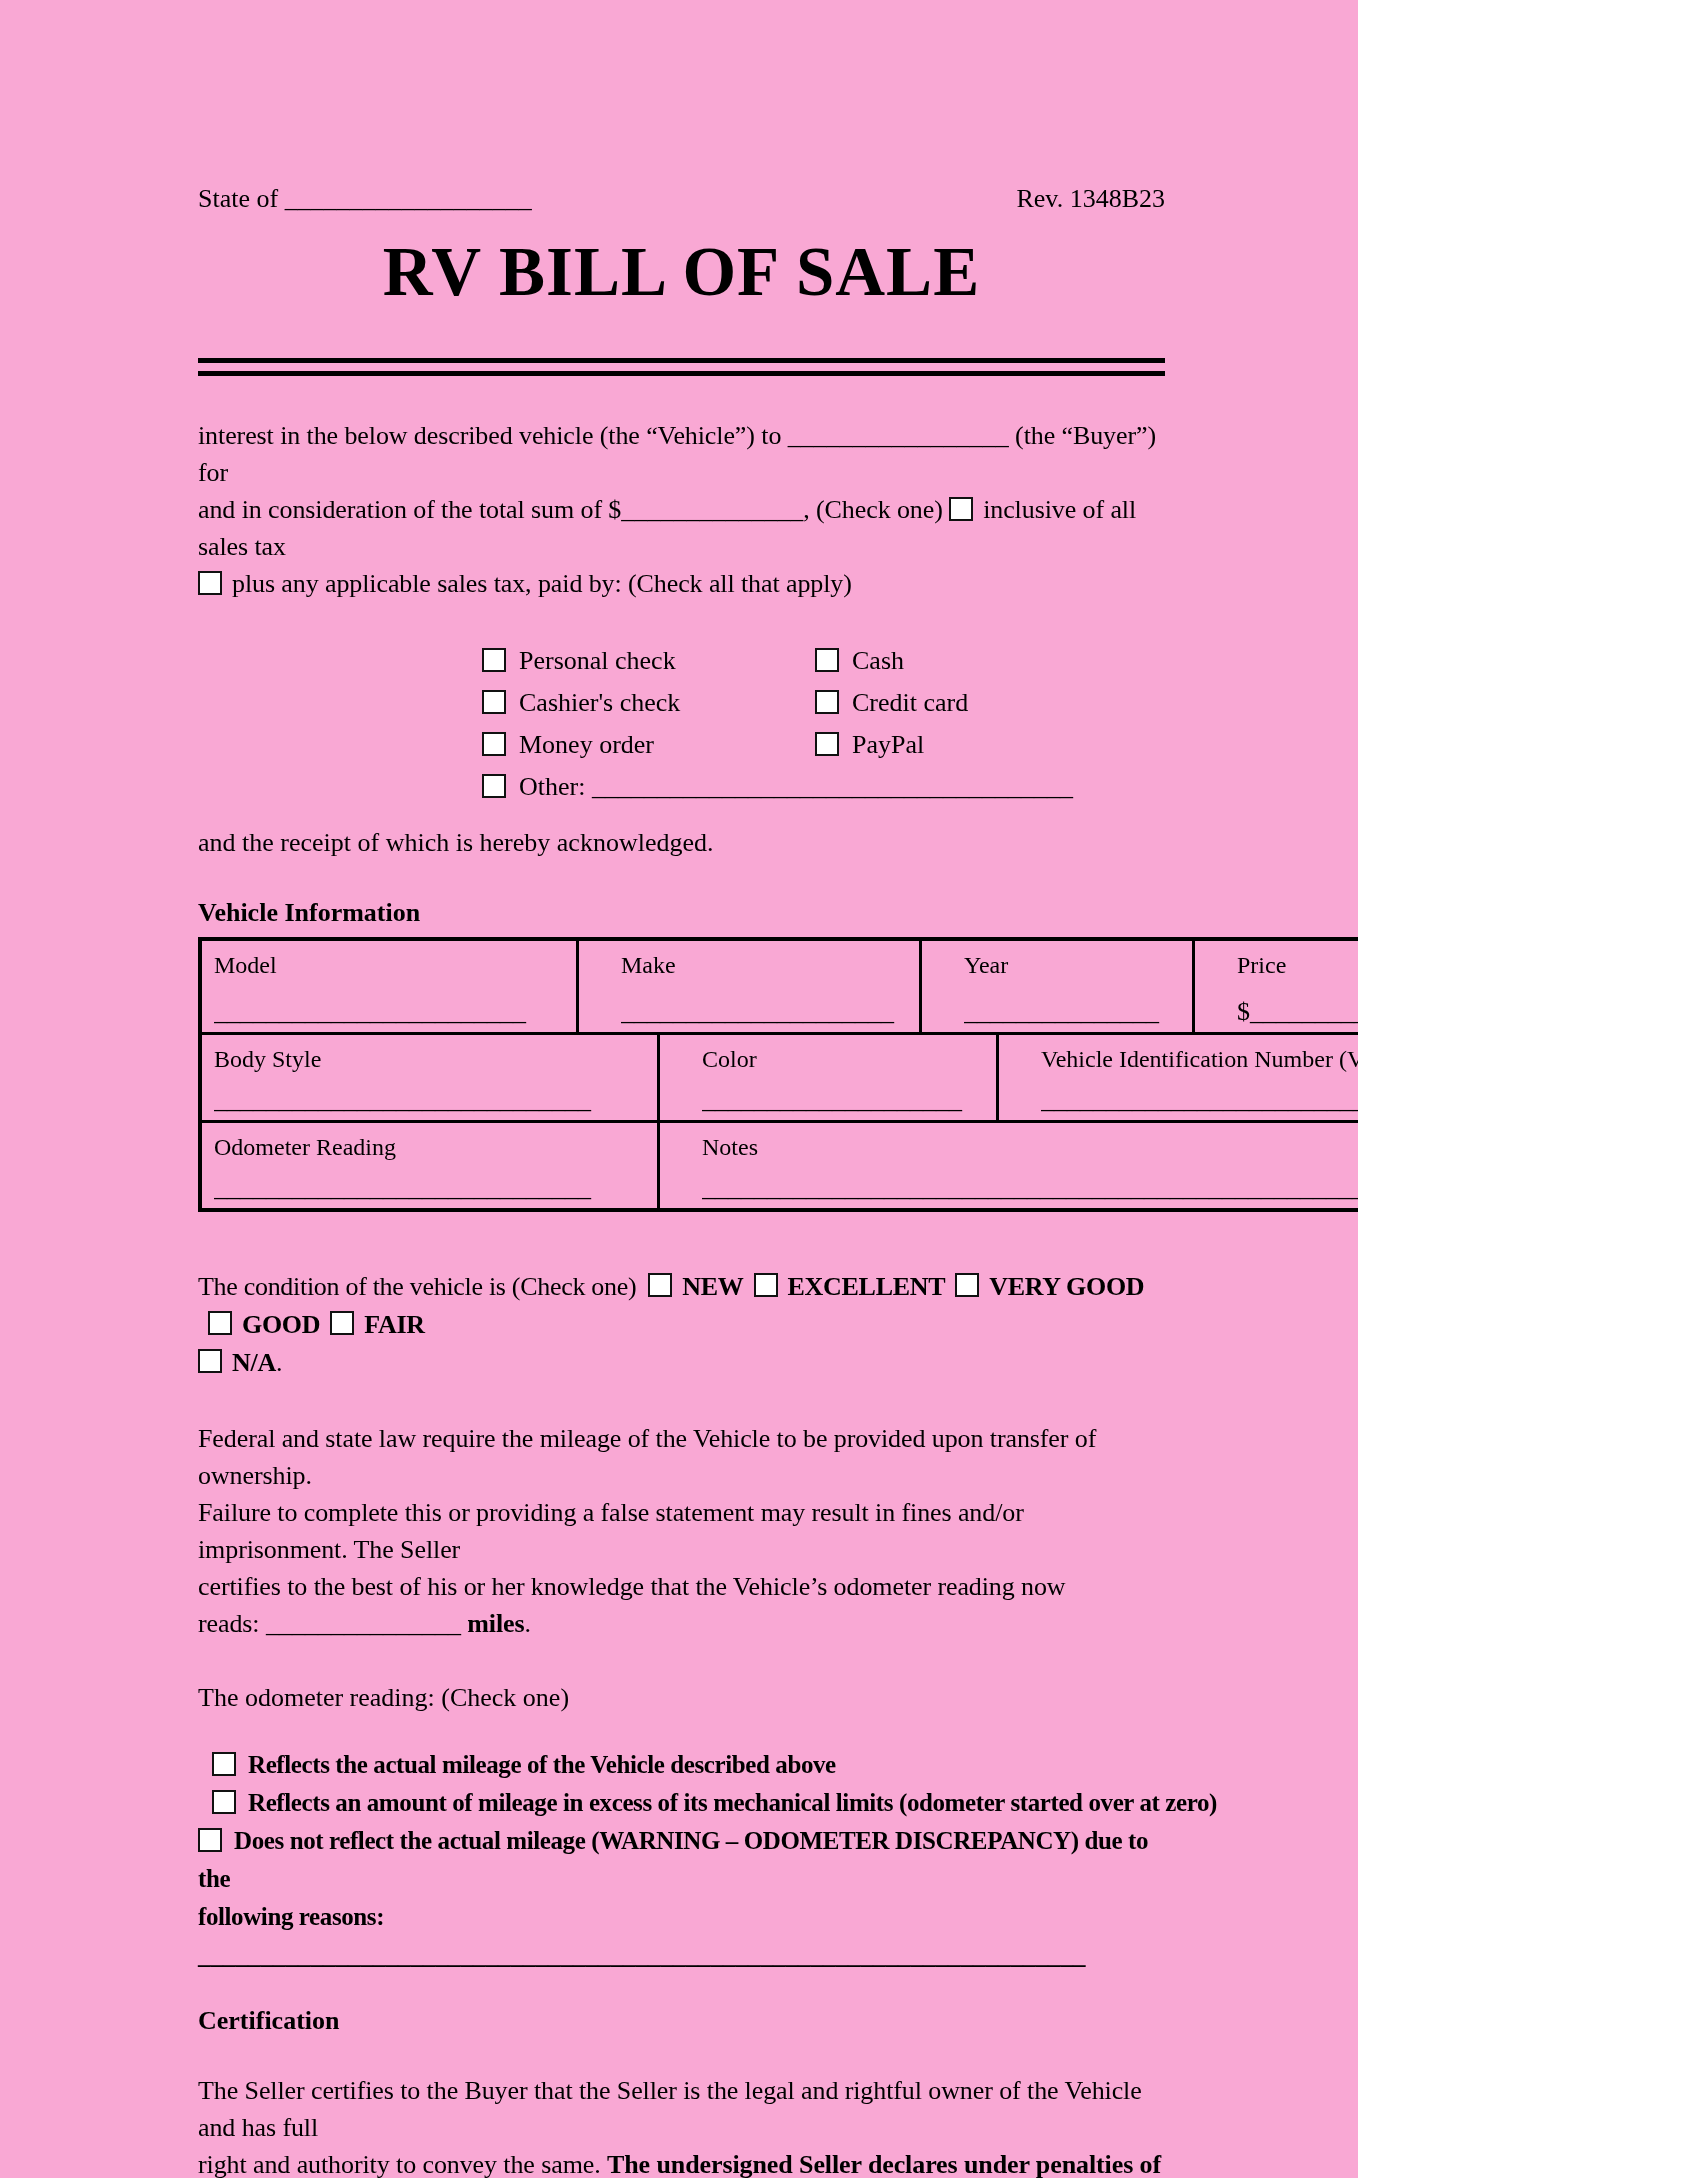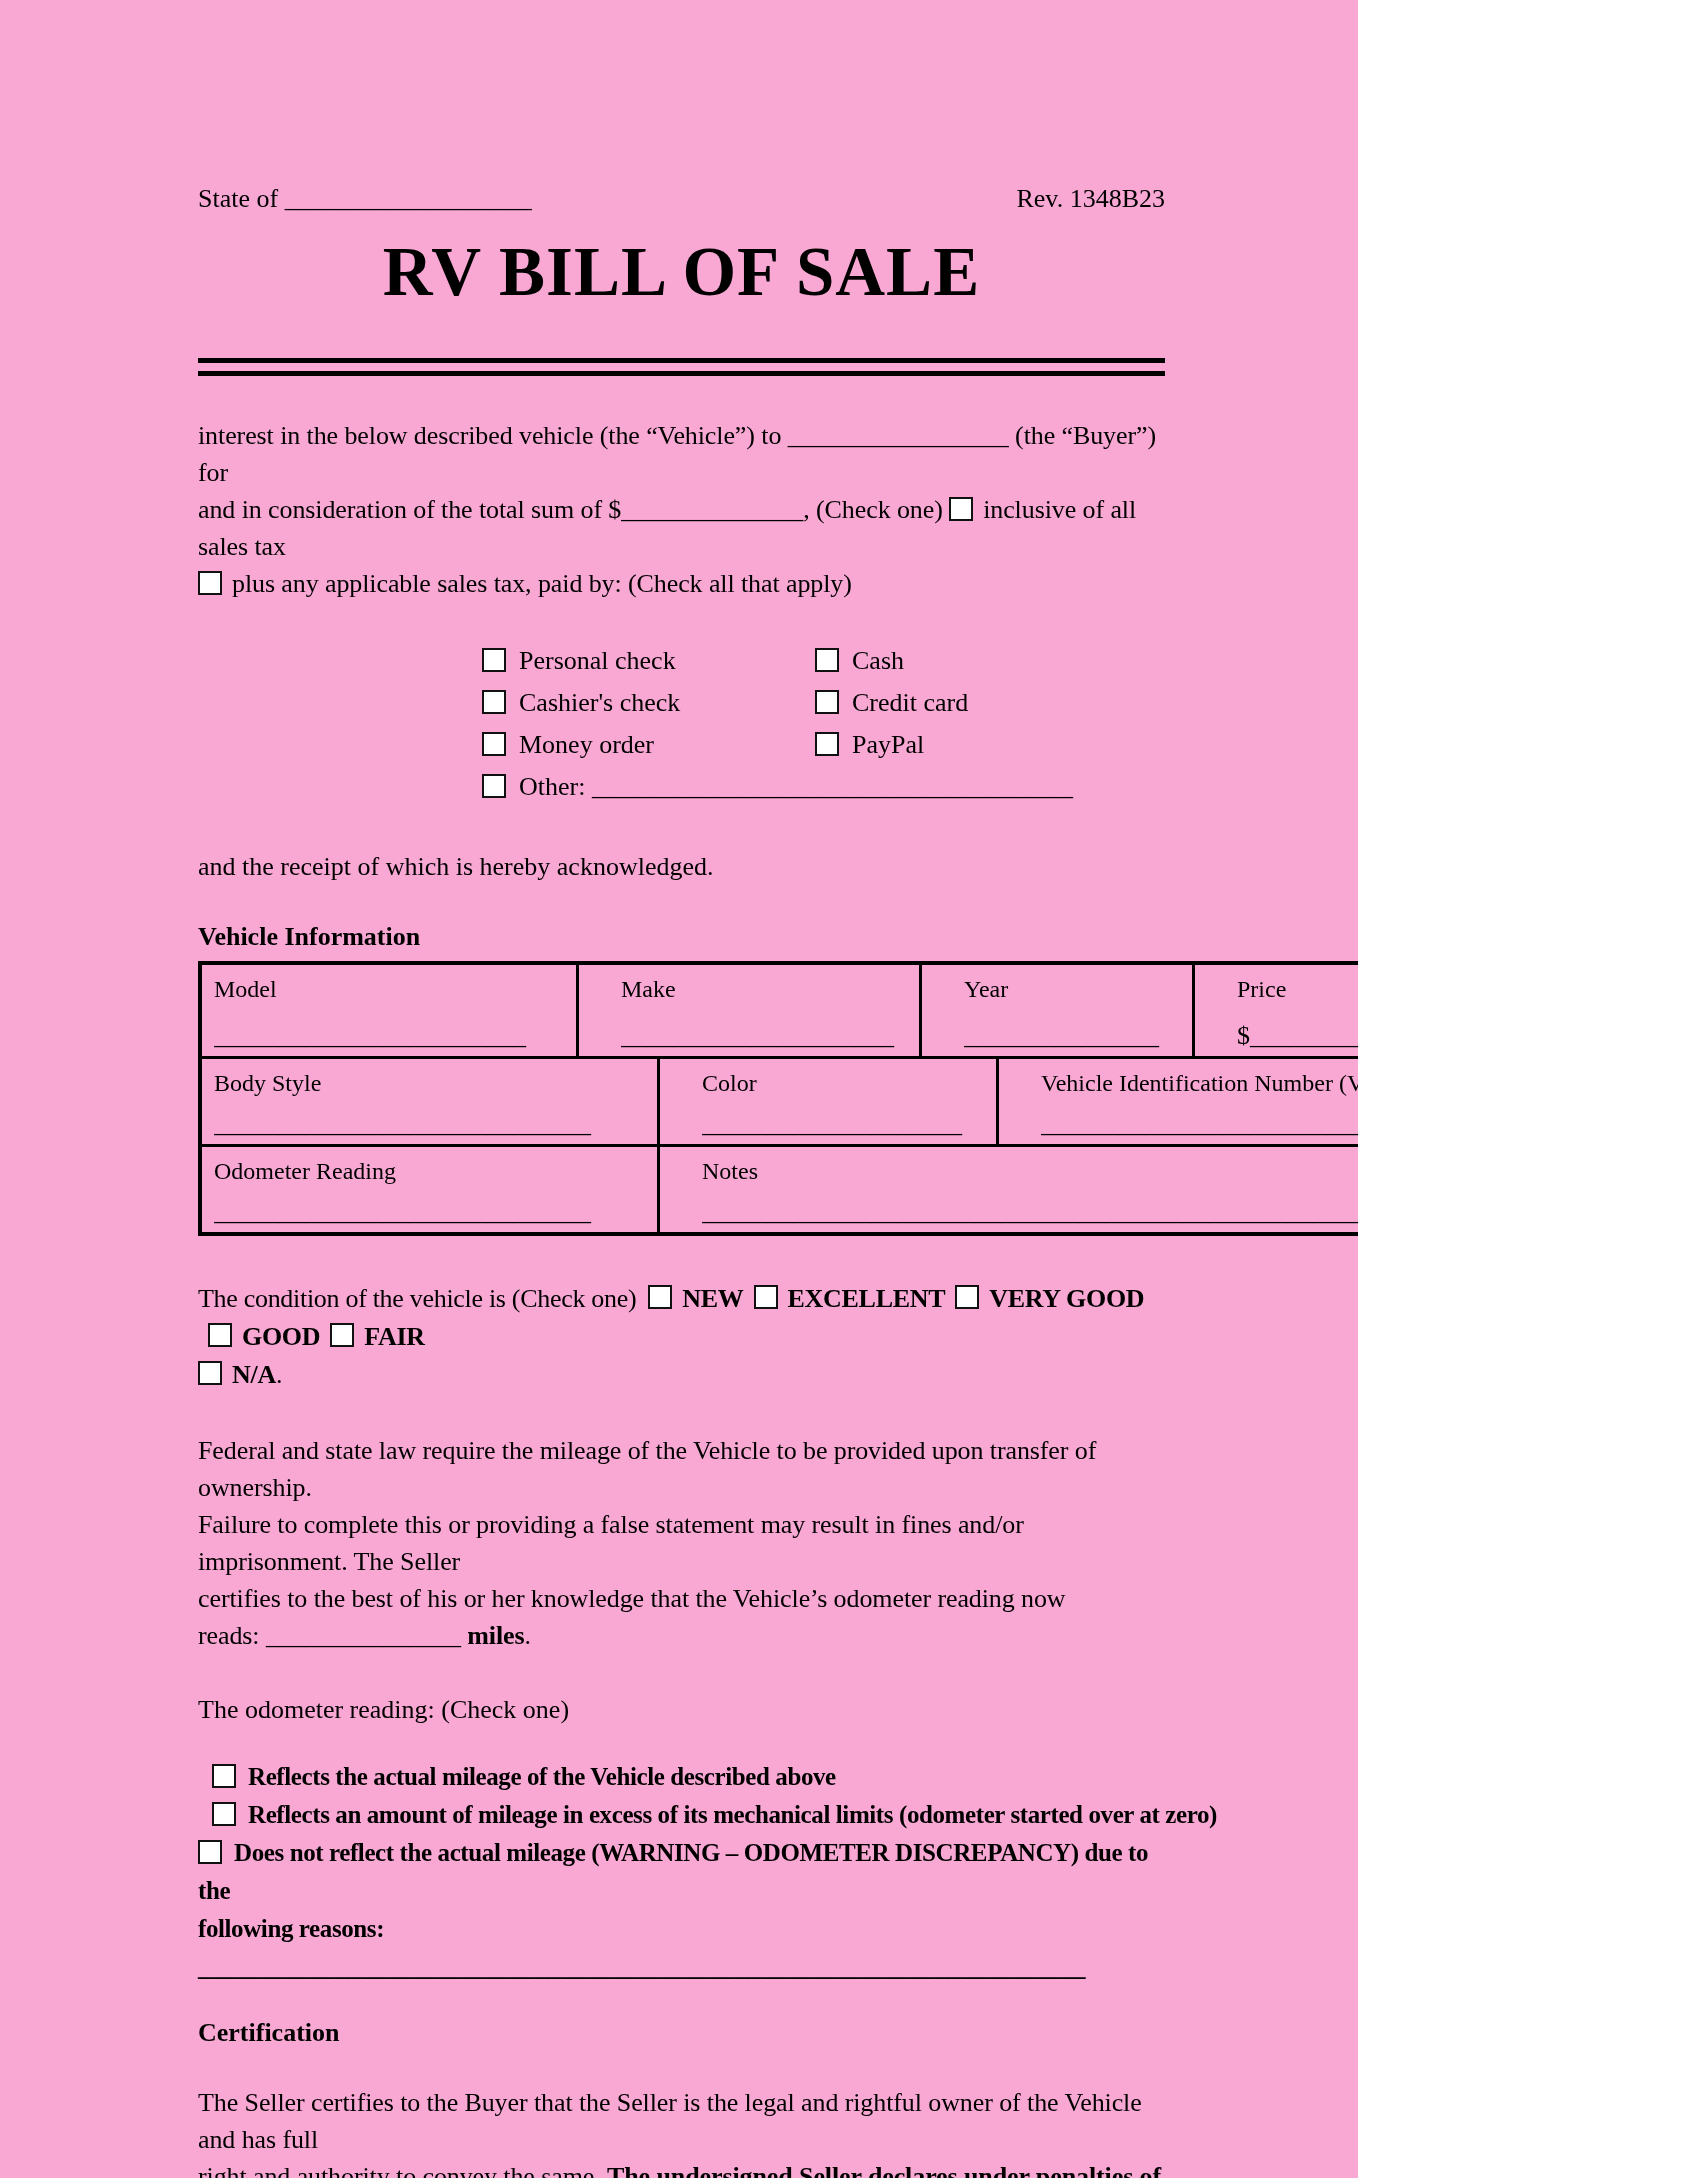--- a/index.html
+++ b/index.html
@@ -18,33 +18,33 @@
   .double-rule{margin-top:50px;height:8px;border-top:5px solid #000;border-bottom:5px solid #000;}
   .para{line-height:37px;letter-spacing:-0.1px;}
   .intro{margin-top:41px;}
   .cb{display:inline-block;width:20px;height:20px;border:2px solid #111;vertical-align:-3px;background:#fff;}
   .cb.mr{margin-right:10px;}
   .blank{white-space:nowrap;letter-spacing:0;}
   .pay{margin-top:38px;display:flex;padding-left:284px;line-height:42px;}
   .pay-col1{width:333px;flex:0 0 333px;white-space:nowrap;}
   .pay-col2{flex:1;white-space:nowrap;}
   .pay-row .cb{margin-right:13px;vertical-align:-3px;}
-  .receipt{margin-top:40px;line-height:37px;}
+  .receipt{margin-top:16px;line-height:37px;}
   .sec-head{font-weight:bold;line-height:32px;}
   .vi-head{margin-top:36px;}
   .vtable{margin-top:8px;border:4px solid #000;width:1292px;box-sizing:border-box;}
   .vrow{display:flex;}
   .vrow + .vrow{border-top:3px solid #000;}
   .vcell{box-sizing:border-box;position:relative;padding:10px 12px 8px 12px;display:flex;flex-direction:column;justify-content:space-between;overflow:hidden;}
   .vcell + .vcell{border-left:3px solid #000;padding-left:42px;}
   .vlabel{font-size:24px;line-height:28px;}
   .vblank{font-size:26px;line-height:24px;white-space:nowrap;overflow:hidden;}
   .r1 .vcell{height:91px;}
   .r2 .vcell,.r3 .vcell{height:85px;}
-  .cond{margin-top:44px;line-height:38px;letter-spacing:-0.3px;}
+  .cond{margin-top:56px;line-height:38px;letter-spacing:-0.3px;}
   .cond .cb{margin:0 10px;vertical-align:-2px;}
   .cond .cb.first{margin-left:12px;}
   .odo-head{margin-top:27px;}
   .odo-para{margin-top:38px;}
   .prompt{margin-top:37px;line-height:37px;}
   .odo-list{margin-top:30px;font-weight:bold;line-height:38px;font-size:25px;letter-spacing:-0.4px;}
   .odo-list .cb{margin-right:12px;vertical-align:-3px;}
   .nowrap{white-space:nowrap;padding-left:14px;}
   .cert-head{margin-top:31px;}
   .cert-para{margin-top:35px;}

